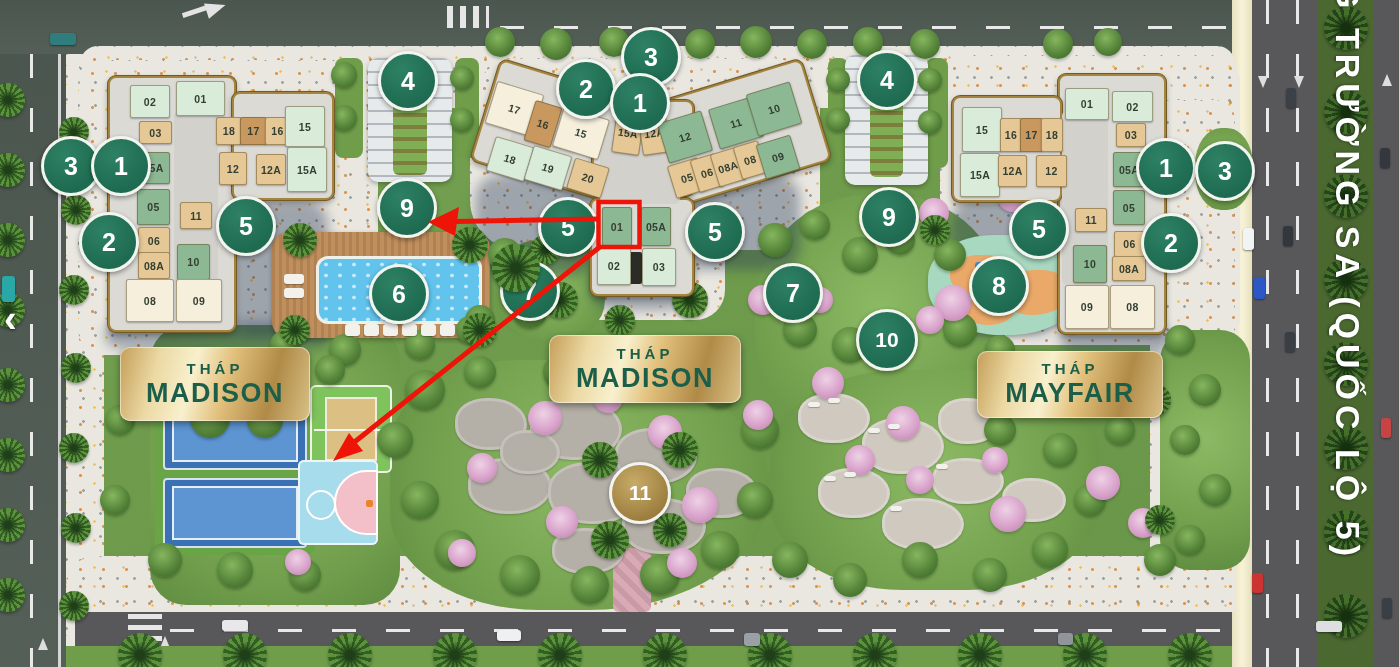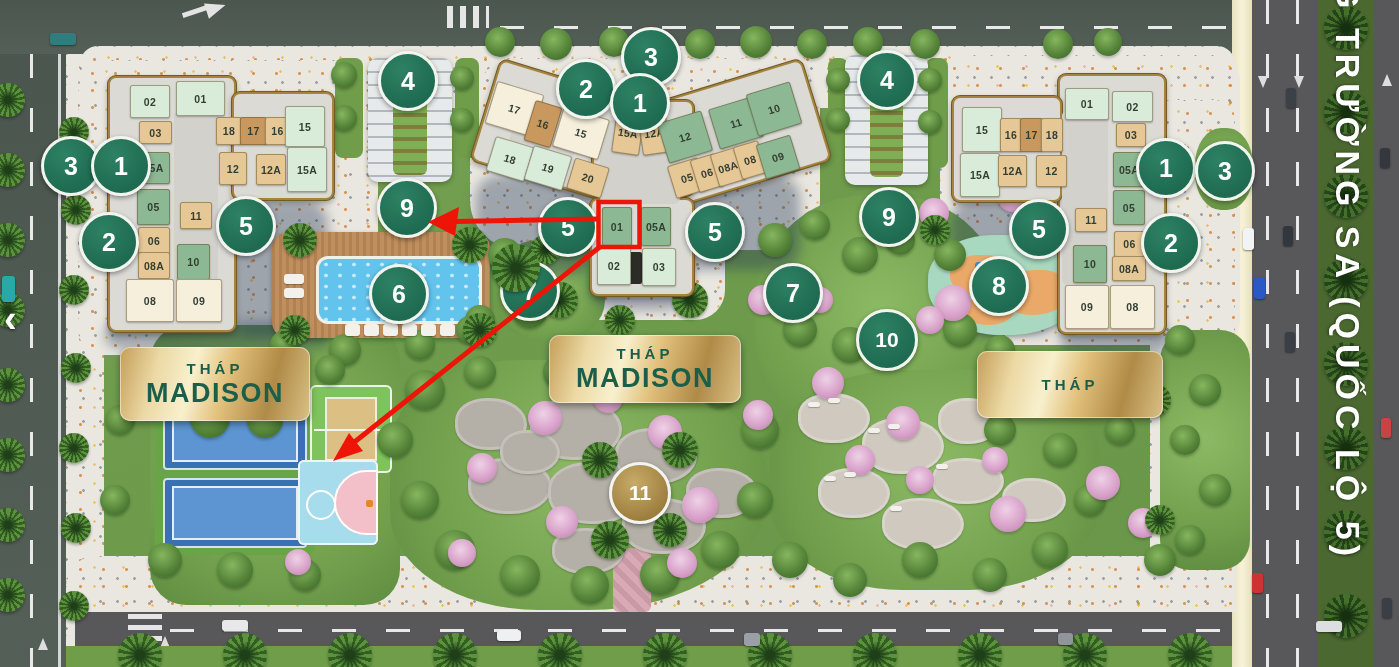--- a/index.html
+++ b/index.html
@@ -448,20 +448,21 @@
       <div class="plaque" style="left: 120px; top: 347px; width: 190px; height: 74px; color: rgb(27, 95, 74);">
         <span class="l1">THÁP</span>
         <span class="l2">MADISON</span>
       </div>
       <div class="plaque" style="left: 549px; top: 335px; width: 192px; height: 68px; color: rgb(27, 95, 74);">
         <span class="l1">THÁP</span>
         <span class="l2">MADISON</span>
       </div>
       <div class="plaque" style="left: 977px; top: 351px; width: 186px; height: 67px; color: rgb(27, 95, 74);">
         <span class="l1">THÁP</span>
+        <span class="l2">MAYFAIR</span>
       </div>
     </div>
   <div id="markers-layer">
       <div class="poi" style="left: 41px; top: 136px; width: 54px; height: 54px; background: radial-gradient(circle at 38% 30%, rgb(46, 129, 100), rgb(30, 107, 81) 70%); font-size: 25px;">3</div>
       <div class="poi" style="left: 91px; top: 136px; width: 54px; height: 54px; background: radial-gradient(circle at 38% 30%, rgb(46, 129, 100), rgb(30, 107, 81) 70%); font-size: 25px;">1</div>
       <div class="poi" style="left: 79px; top: 212px; width: 54px; height: 54px; background: radial-gradient(circle at 38% 30%, rgb(46, 129, 100), rgb(30, 107, 81) 70%); font-size: 25px;">2</div>
       <div class="poi" style="left: 216px; top: 196px; width: 54px; height: 54px; background: radial-gradient(circle at 38% 30%, rgb(46, 129, 100), rgb(30, 107, 81) 70%); font-size: 25px;">5</div>
       <div class="poi" style="left: 378px; top: 51px; width: 54px; height: 54px; background: radial-gradient(circle at 38% 30%, rgb(46, 129, 100), rgb(30, 107, 81) 70%); font-size: 25px;">4</div>
       <div class="poi" style="left: 377px; top: 178px; width: 54px; height: 54px; background: radial-gradient(circle at 38% 30%, rgb(46, 129, 100), rgb(30, 107, 81) 70%); font-size: 25px;">9</div>
       <div class="poi" style="left: 369px; top: 264px; width: 54px; height: 54px; background: radial-gradient(circle at 38% 30%, rgb(46, 129, 100), rgb(30, 107, 81) 70%); font-size: 25px;">6</div>

